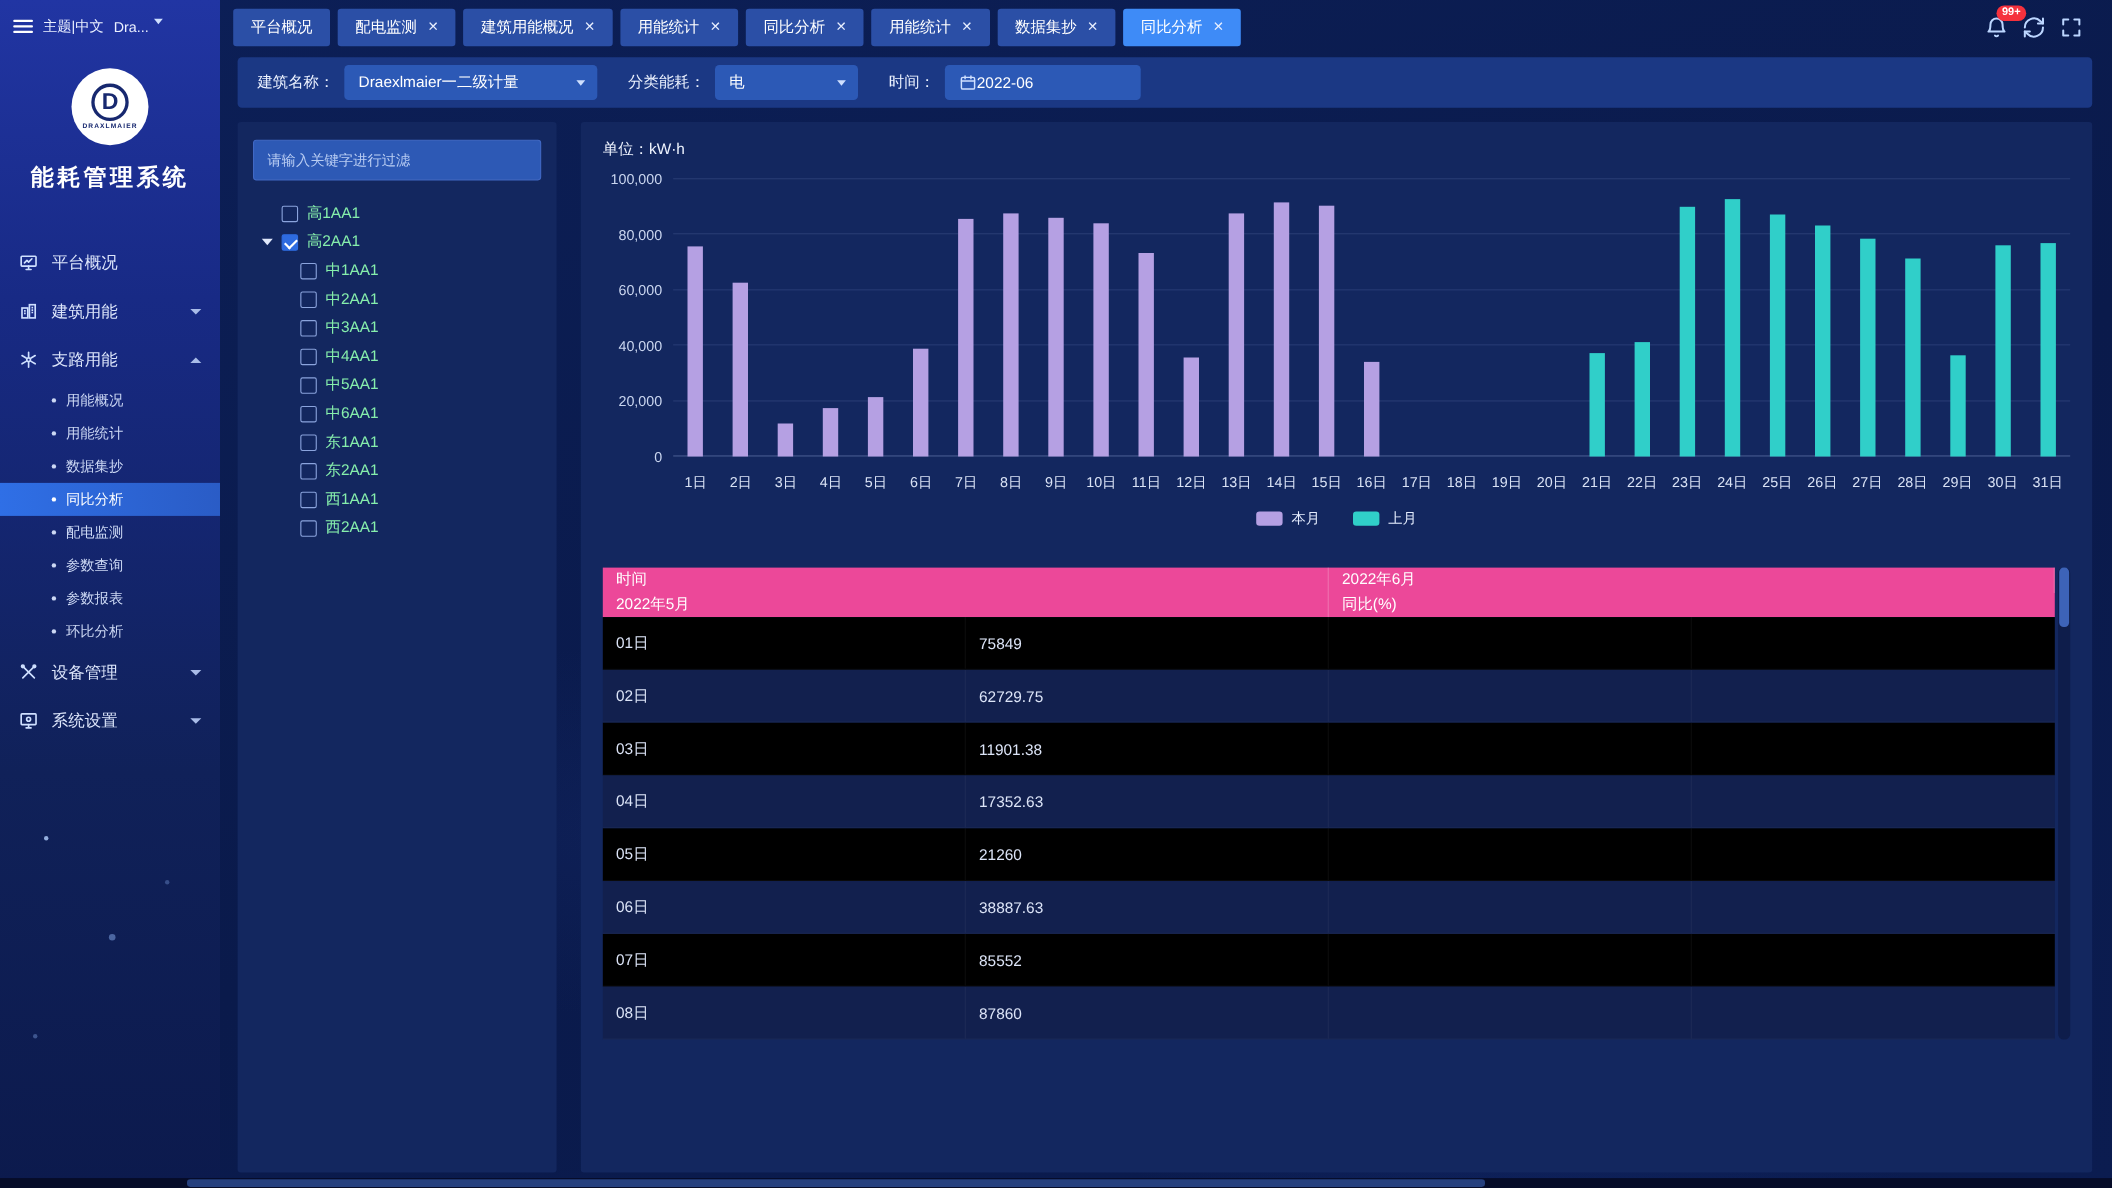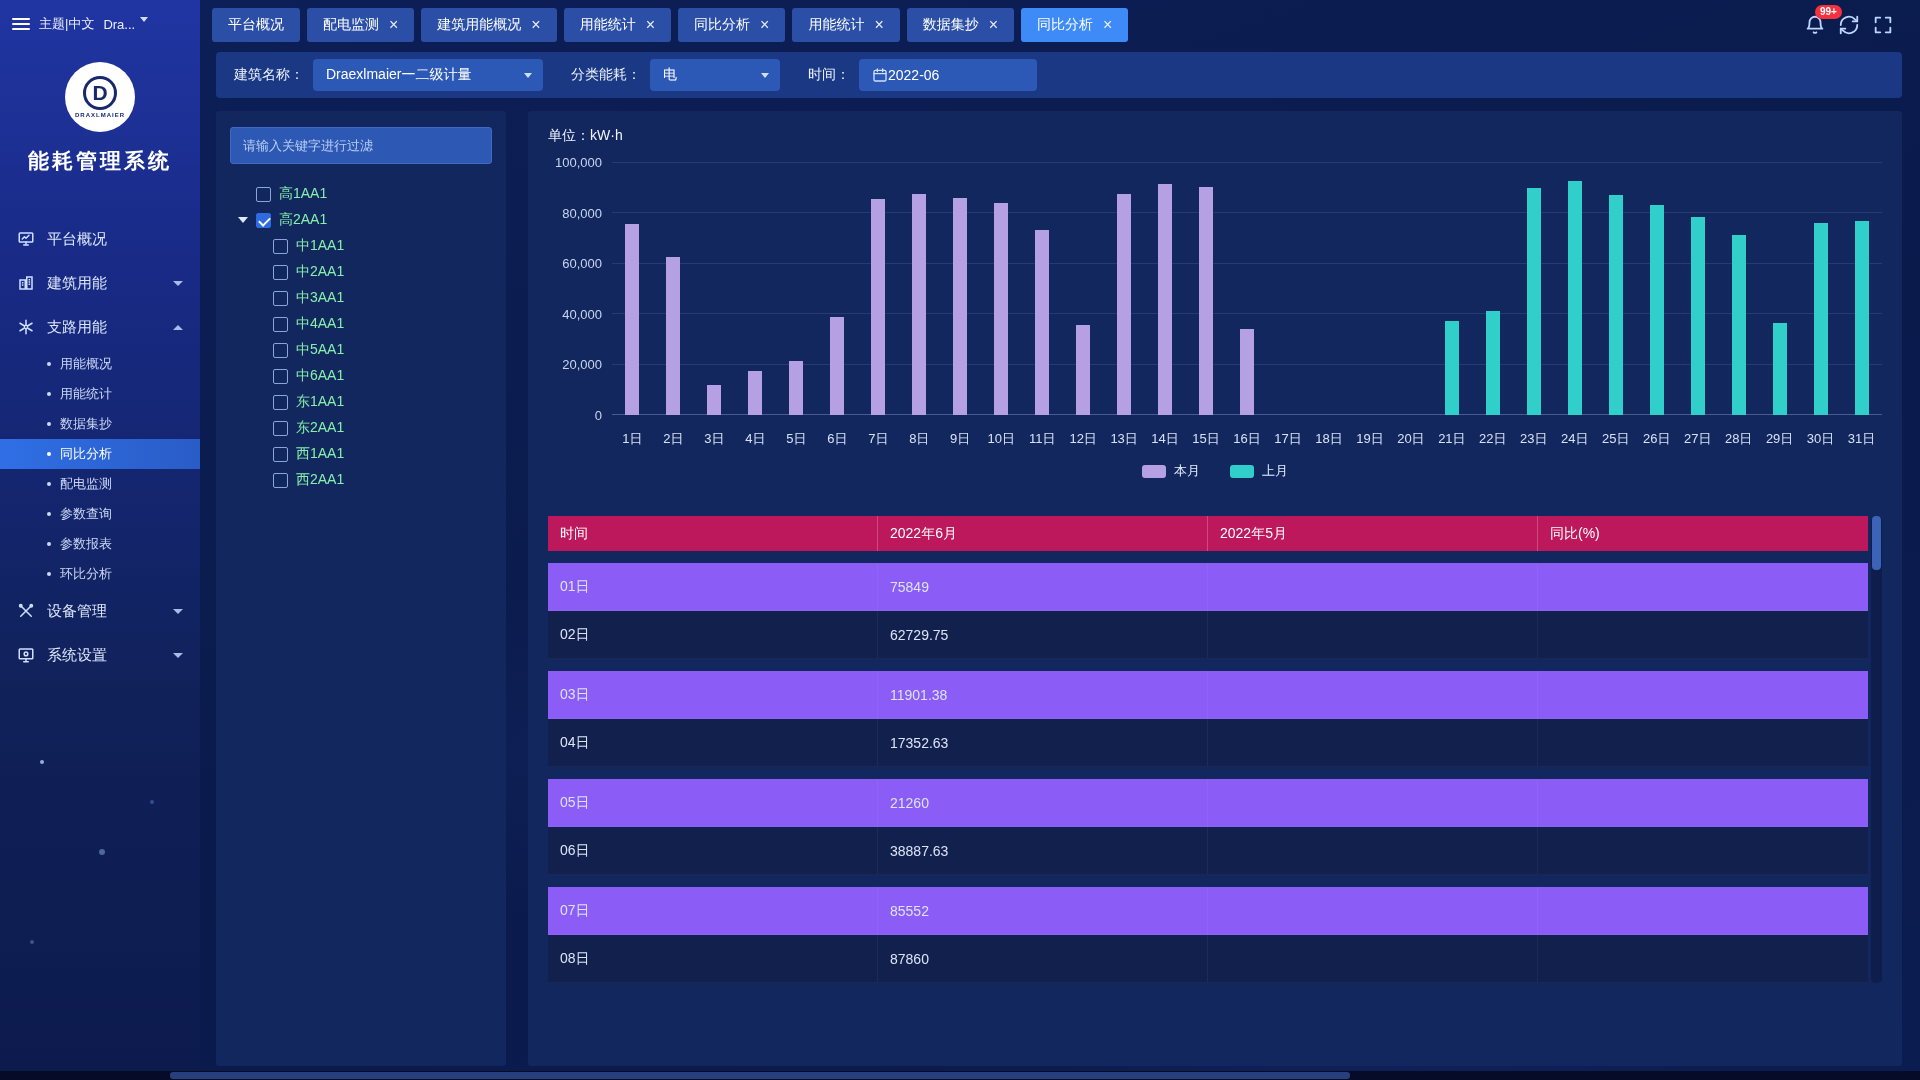--- a/index.html
+++ b/index.html
@@ -84,25 +84,25 @@
   .bar{width:14px;}
   .x-axis{display:flex;margin-left:64px;margin-top:8px;}
   .xlabel{flex:1;text-align:center;font-size:13px;color:#d9e2f5;white-space:nowrap;}
   .legend{display:flex;justify-content:center;gap:30px;margin-top:14px;}
   .legend-item{display:flex;align-items:center;gap:8px;font-size:13px;color:#e4ecfd;cursor:pointer;}
   .swatch{width:24px;height:13px;border-radius:3px;}
 
   .table{margin-top:36px;position:relative;padding-right:14px;}
   .scroll-track{position:absolute;right:0;top:0;bottom:0;width:11px;background:rgba(5,12,40,0.35);border-radius:5px;}
   .scroll-thumb{position:absolute;right:1px;top:0;width:9px;height:54px;background:#3d63b8;border-radius:4px;cursor:pointer;}
-  .table-header{display:grid;grid-template-columns:1fr 1fr 1fr 1fr;background:#be185d;height:35px;}
+  .table-header{display:grid;grid-template-columns:1fr 1fr;background:#ec4899;height:45px;}
   .th{display:flex;align-items:center;padding:0 12px;color:#fff;font-size:14px;border-right:1px solid rgba(255,255,255,0.22);}
   .th:last-child{border-right:none;}
   .tr{display:grid;grid-template-columns:1fr 1fr 1fr 1fr;height:48px;border-bottom:1px solid rgba(255,255,255,0.04);}
-  .tr.odd{background:#8b5cf6;margin-top:12px;}
+  .tr.odd{background:#000000;}
   .tr.even{background:#12204e;}
   .td{display:flex;align-items:center;padding:0 12px;color:#dce4f7;font-size:14px;border-right:1px solid rgba(255,255,255,0.05);}
   .td:last-child{border-right:none;}
 
   .bottom-bar{position:absolute;left:0;right:0;bottom:0;height:9px;background:#060c28;}
   .bottom-thumb{position:absolute;left:170px;bottom:1px;height:7px;width:1180px;background:#26407e;border-radius:3px;}
 </style>
 </head>
 <body>
 

